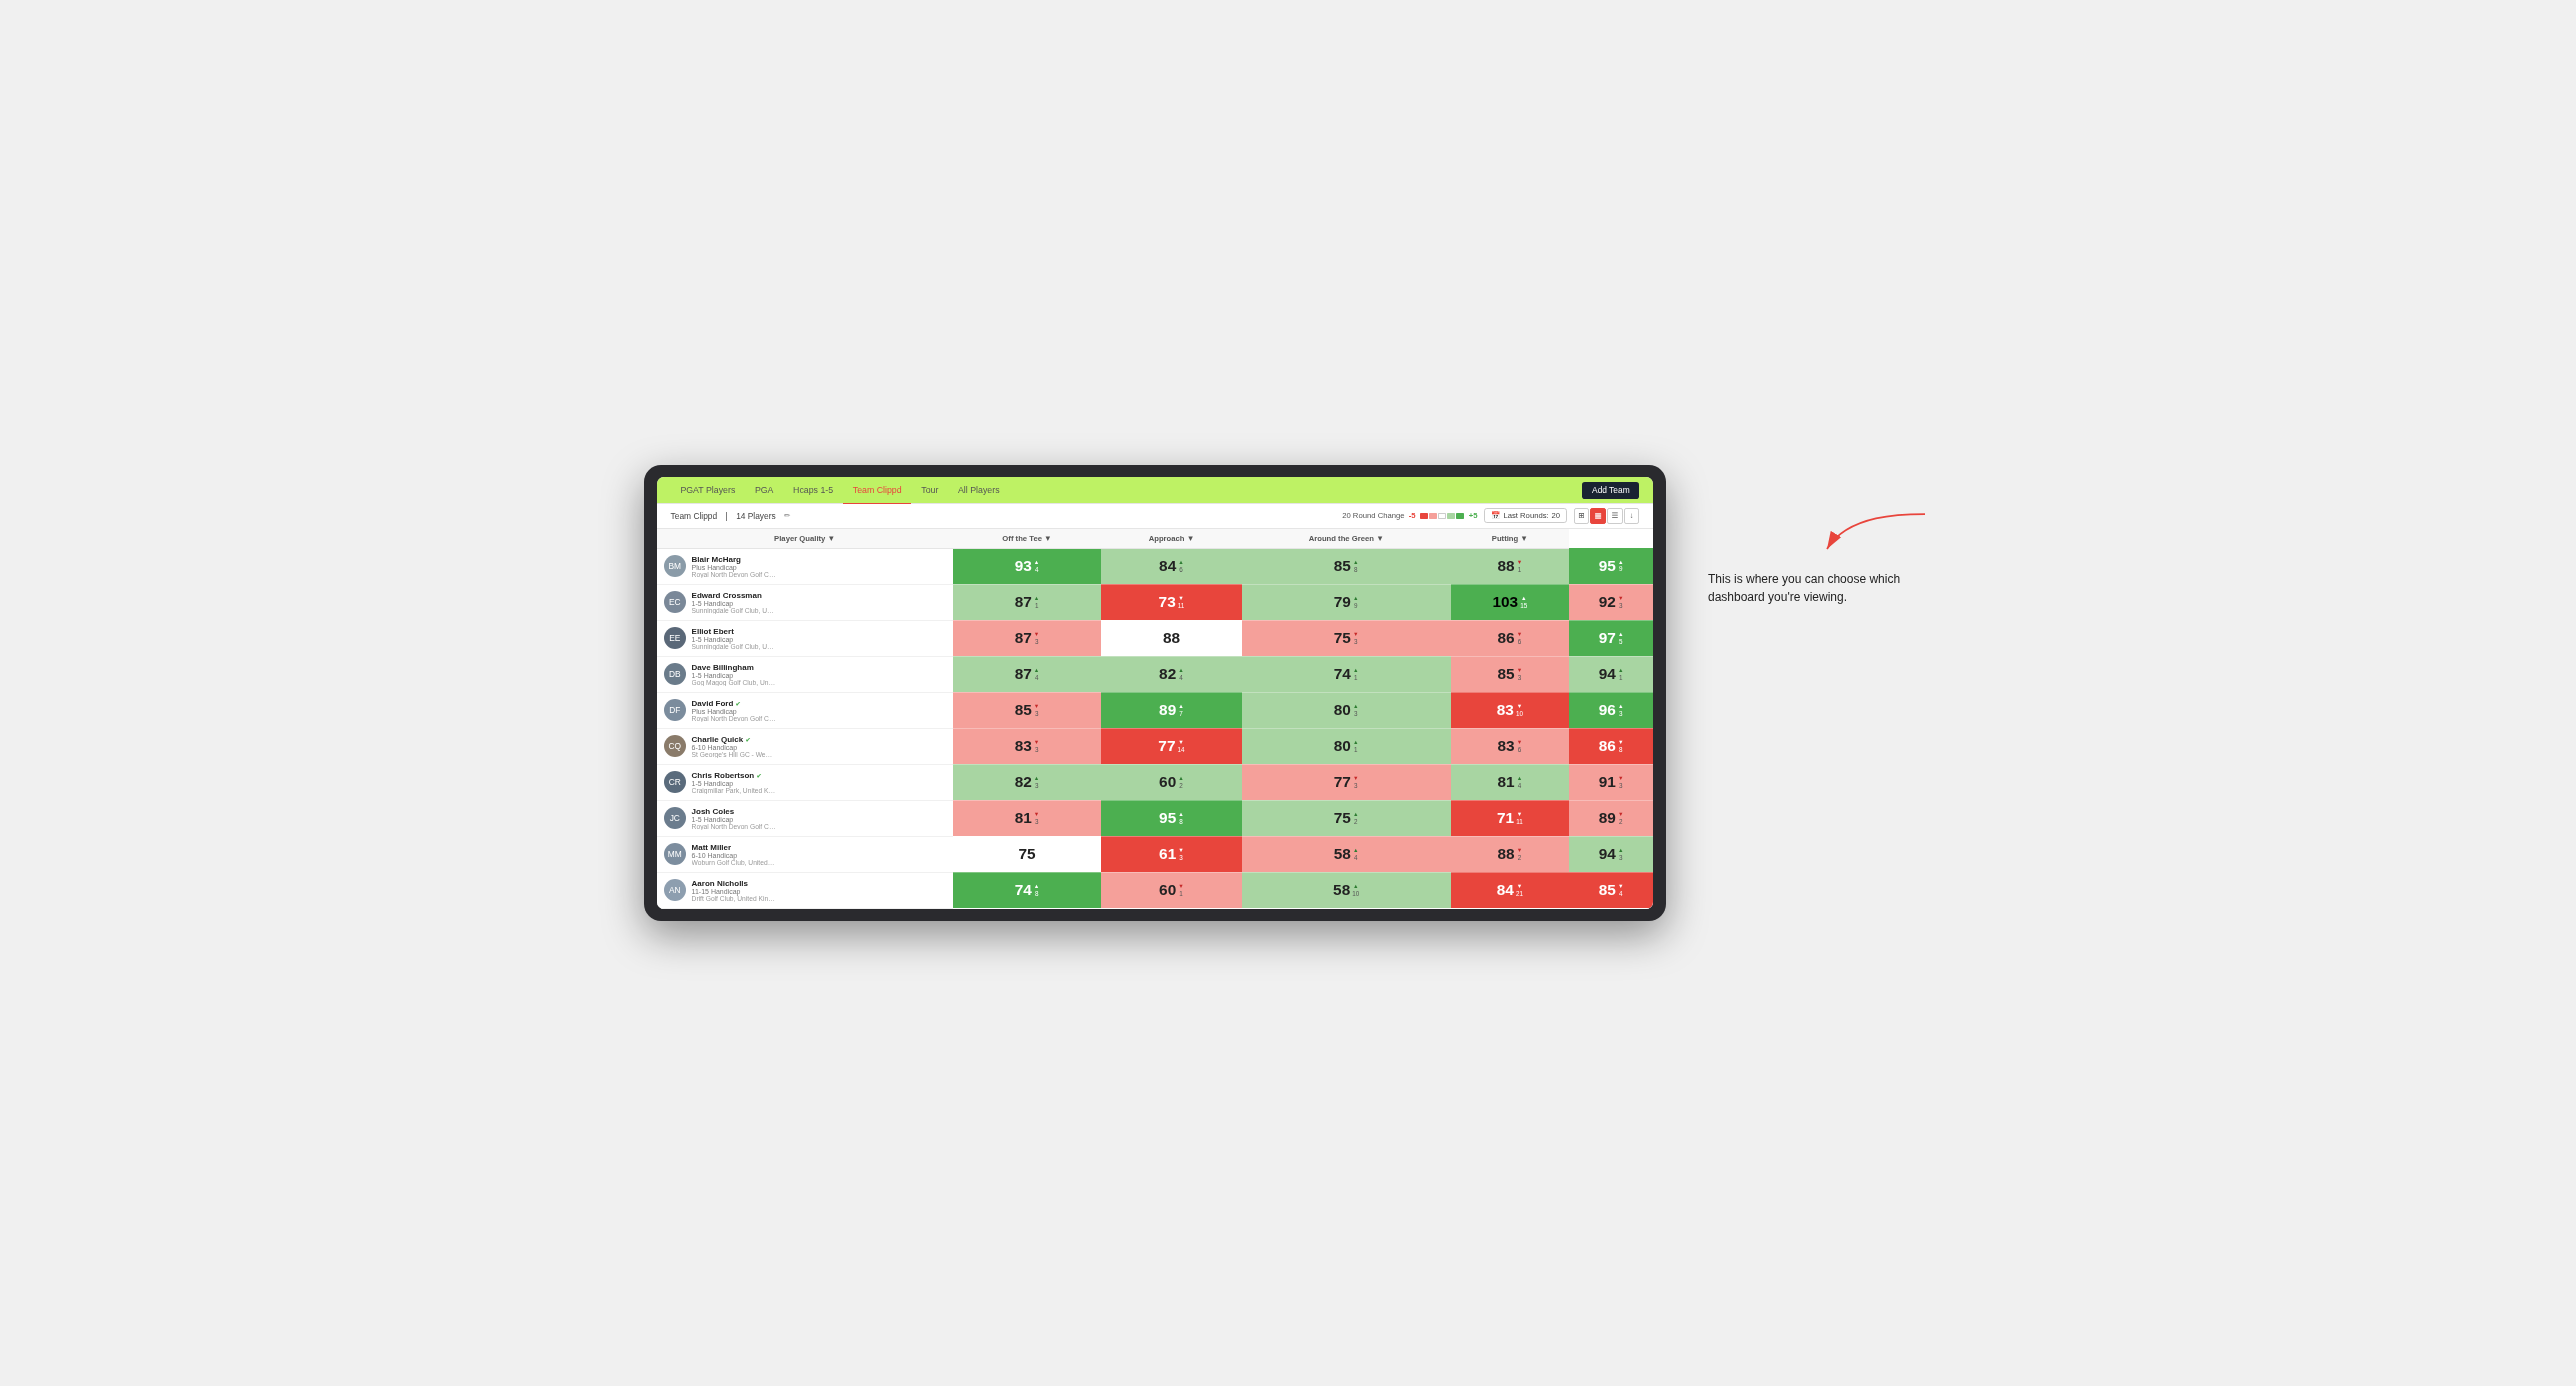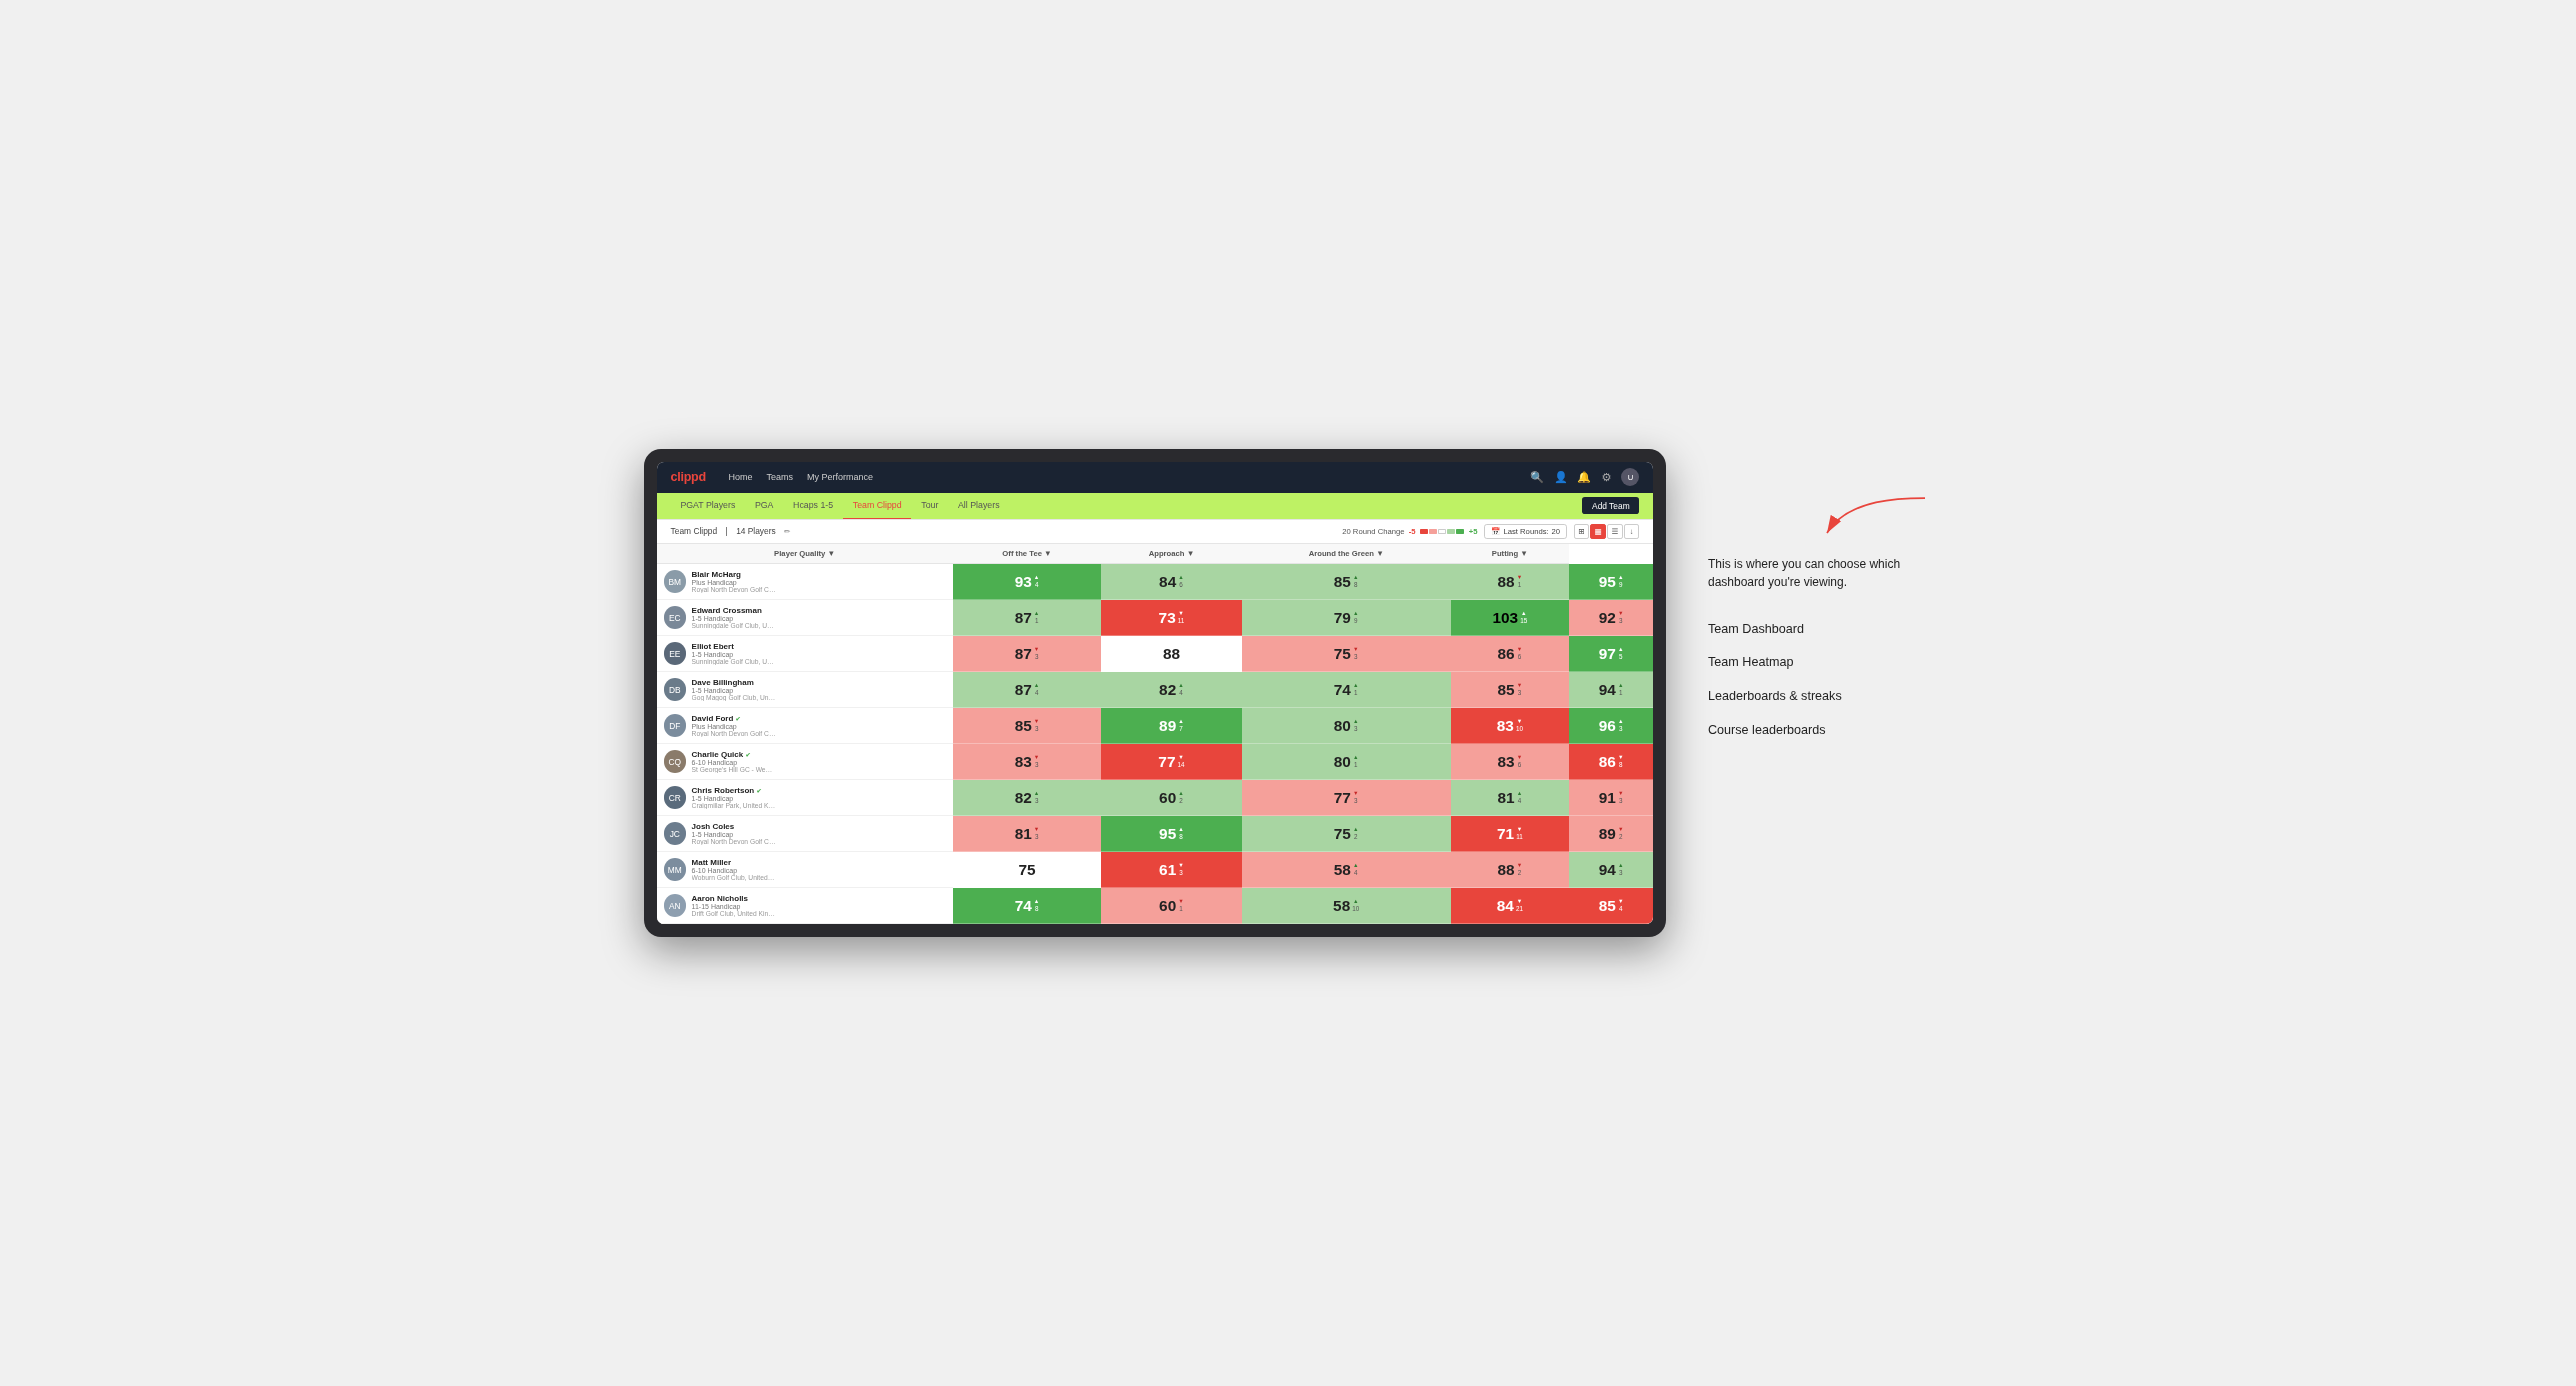--- a/index.html
+++ b/index.html
@@ -352,35 +352,20 @@
     }
   </style>
 </head>
 <body>
 
 <div class="page-wrapper">
 
   <div class="tablet-frame">
     <div class="tablet-screen">
 
-      <div class="nav-bar">
-        <div class="nav-logo">clippd</div>
-        <div class="nav-links">
-          <a class="nav-link">Home</a>
-          <a class="nav-link">Teams</a>
-          <a class="nav-link">My Performance</a>
-        </div>
-        <div class="nav-actions">
-          <span class="nav-icon">🔍</span>
-          <span class="nav-icon">👤</span>
-          <span class="nav-icon">🔔</span>
-          <span class="nav-icon">⚙</span>
-          <div class="nav-avatar">U</div>
-        </div>
-      </div>
 
       <div class="sub-nav">
         <div class="sub-nav-links">
           <div class="sub-nav-link">PGAT Players</div>
           <div class="sub-nav-link">PGA</div>
           <div class="sub-nav-link">Hcaps 1-5</div>
           <div class="sub-nav-link active">Team Clippd</div>
           <div class="sub-nav-link">Tour</div>
           <div class="sub-nav-link">All Players</div>
         </div>
@@ -1029,22 +1014,16 @@
       <svg width="112" height="56" viewBox="0 0 160 80">
         <defs>
           <marker id="arrowhead" markerWidth="10" markerHeight="7" refX="10" refY="3.5" orient="auto">
             <polygon points="0 0, 10 3.5, 0 7" fill="#e8453c"></polygon>
           </marker>
         </defs>
         <path d="M 150 10 C 120 10, 40 10, 10 60" stroke="#e8453c" stroke-width="2.5" fill="none" marker-end="url(#arrowhead)"></path>
       </svg>
     </div>
     <p class="annotation-text">This is where you can choose which dashboard you're viewing.</p>
-    <div class="annotation-items">
-      <div class="annotation-item">Team Dashboard</div>
-      <div class="annotation-item">Team Heatmap</div>
-      <div class="annotation-item">Leaderboards &amp; streaks</div>
-      <div class="annotation-item">Course leaderboards</div>
-    </div>
   </div>
 
 </div>
 
 
 </body></html>

